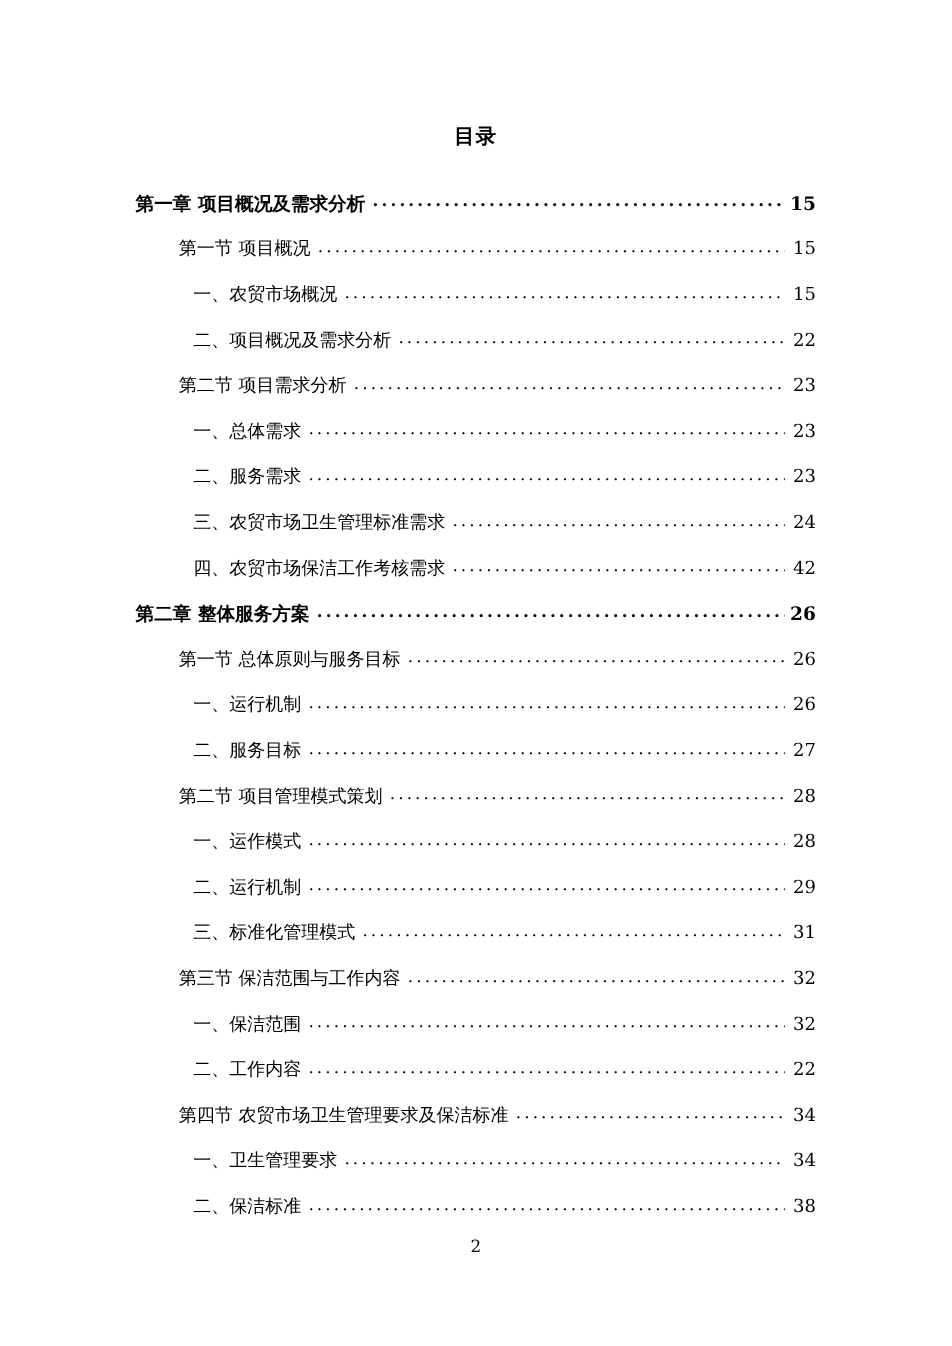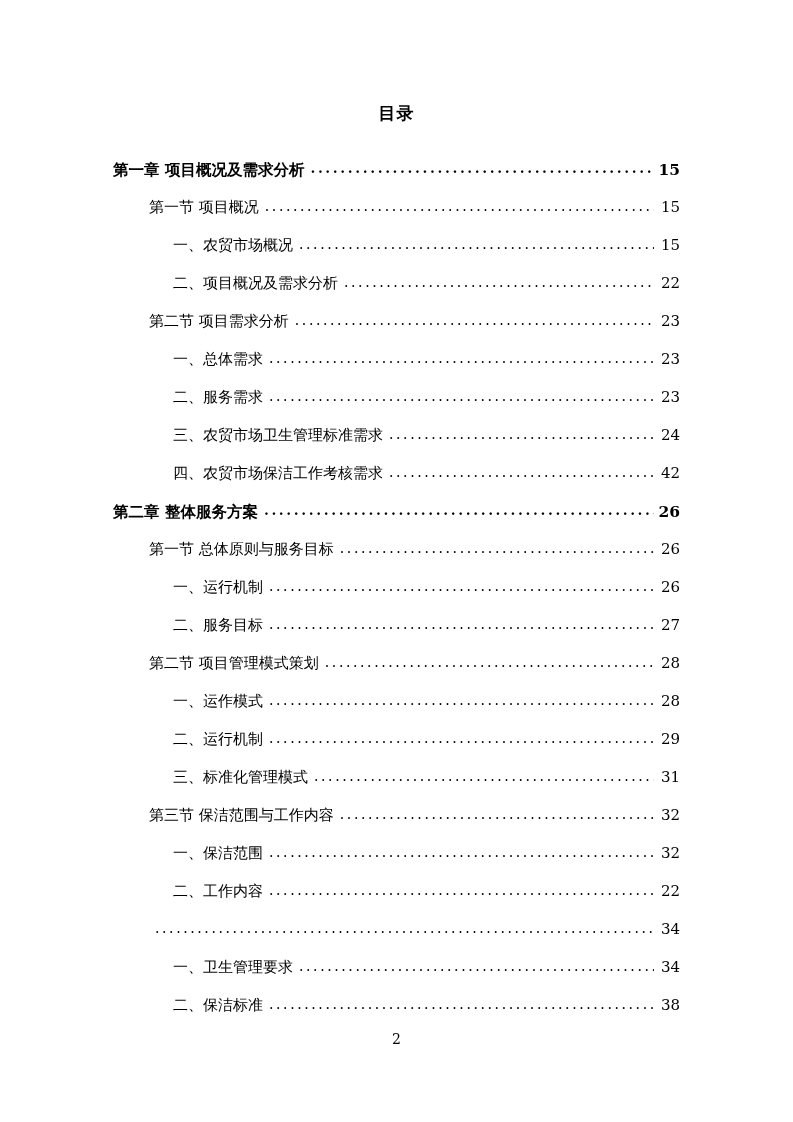--- a/index.html
+++ b/index.html
@@ -63,21 +63,21 @@
   .lvl-chapter {
     font-weight: bold;
     font-size: 15.5px;
     margin-left: 0px;
   }
   .lvl-chapter .pg { font-weight: bold; }
   .lvl-section {
     margin-left: 36px;
   }
   .lvl-item {
-    margin-left: 60px;
+    margin-left: 48px;
   }
   .footer-pageno {
     position: absolute;
     top: 1031px;
     left: 0;
     width: 793px;
     text-align: center;
     font-size: 14px;
   }
 </style>
@@ -183,20 +183,21 @@
         <span class="lbl">一、保洁范围</span>
         <span class="leader">..........................................................................................</span>
         <span class="pg">32</span>
       </div>
       <div class="toc-row lvl-item">
         <span class="lbl">二、工作内容</span>
         <span class="leader">..........................................................................................</span>
         <span class="pg">22</span>
       </div>
       <div class="toc-row lvl-section">
+        <span class="lbl">第四节  农贸市场卫生管理要求及保洁标准</span>
         <span class="leader">..........................................................................................</span>
         <span class="pg">34</span>
       </div>
       <div class="toc-row lvl-item">
         <span class="lbl">一、卫生管理要求</span>
         <span class="leader">..........................................................................................</span>
         <span class="pg">34</span>
       </div>
       <div class="toc-row lvl-item">
         <span class="lbl">二、保洁标准</span>

